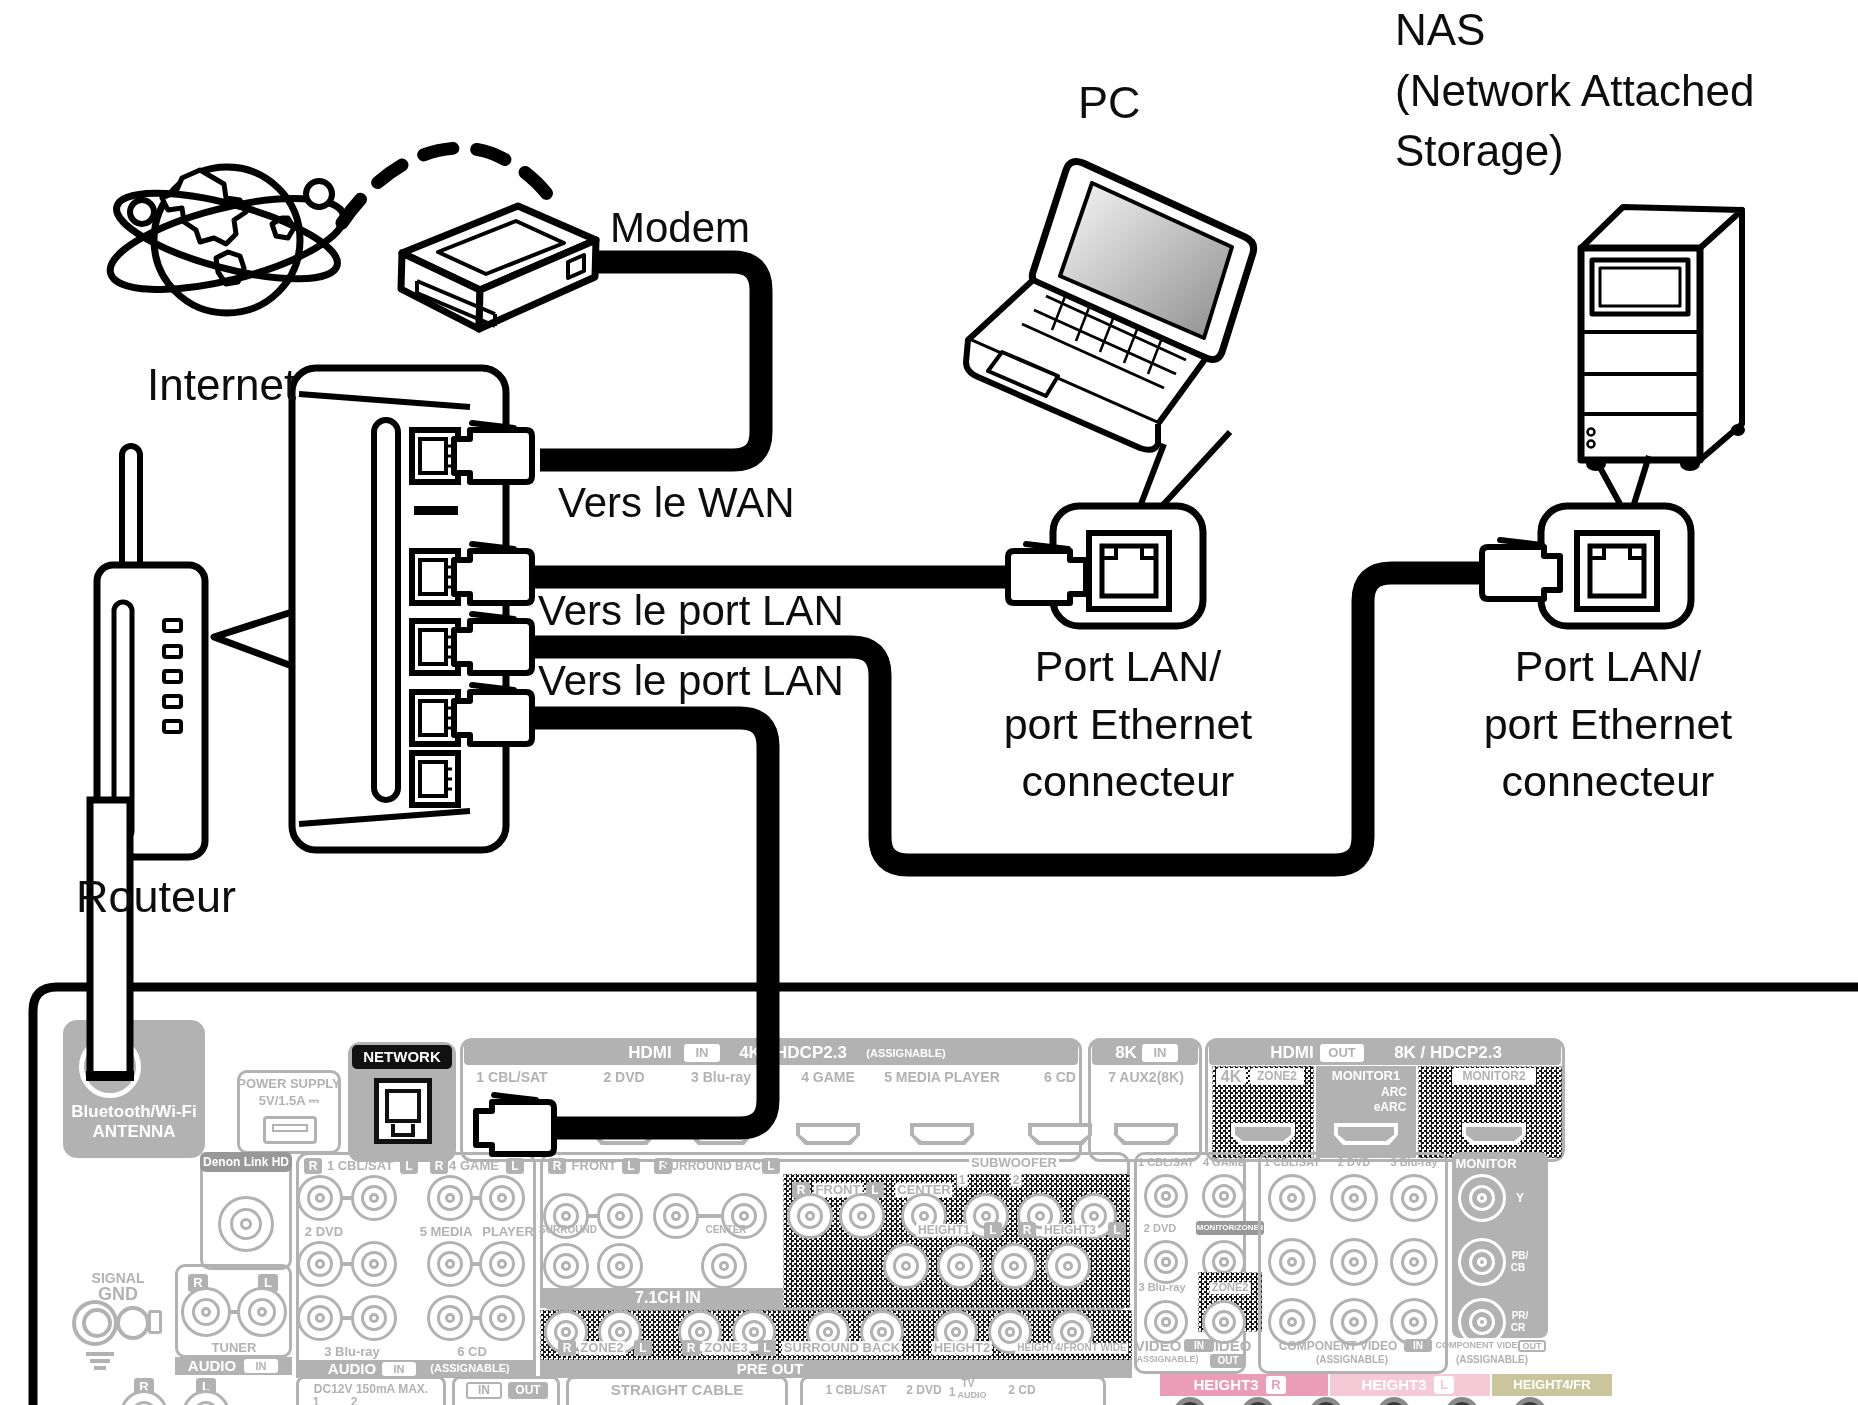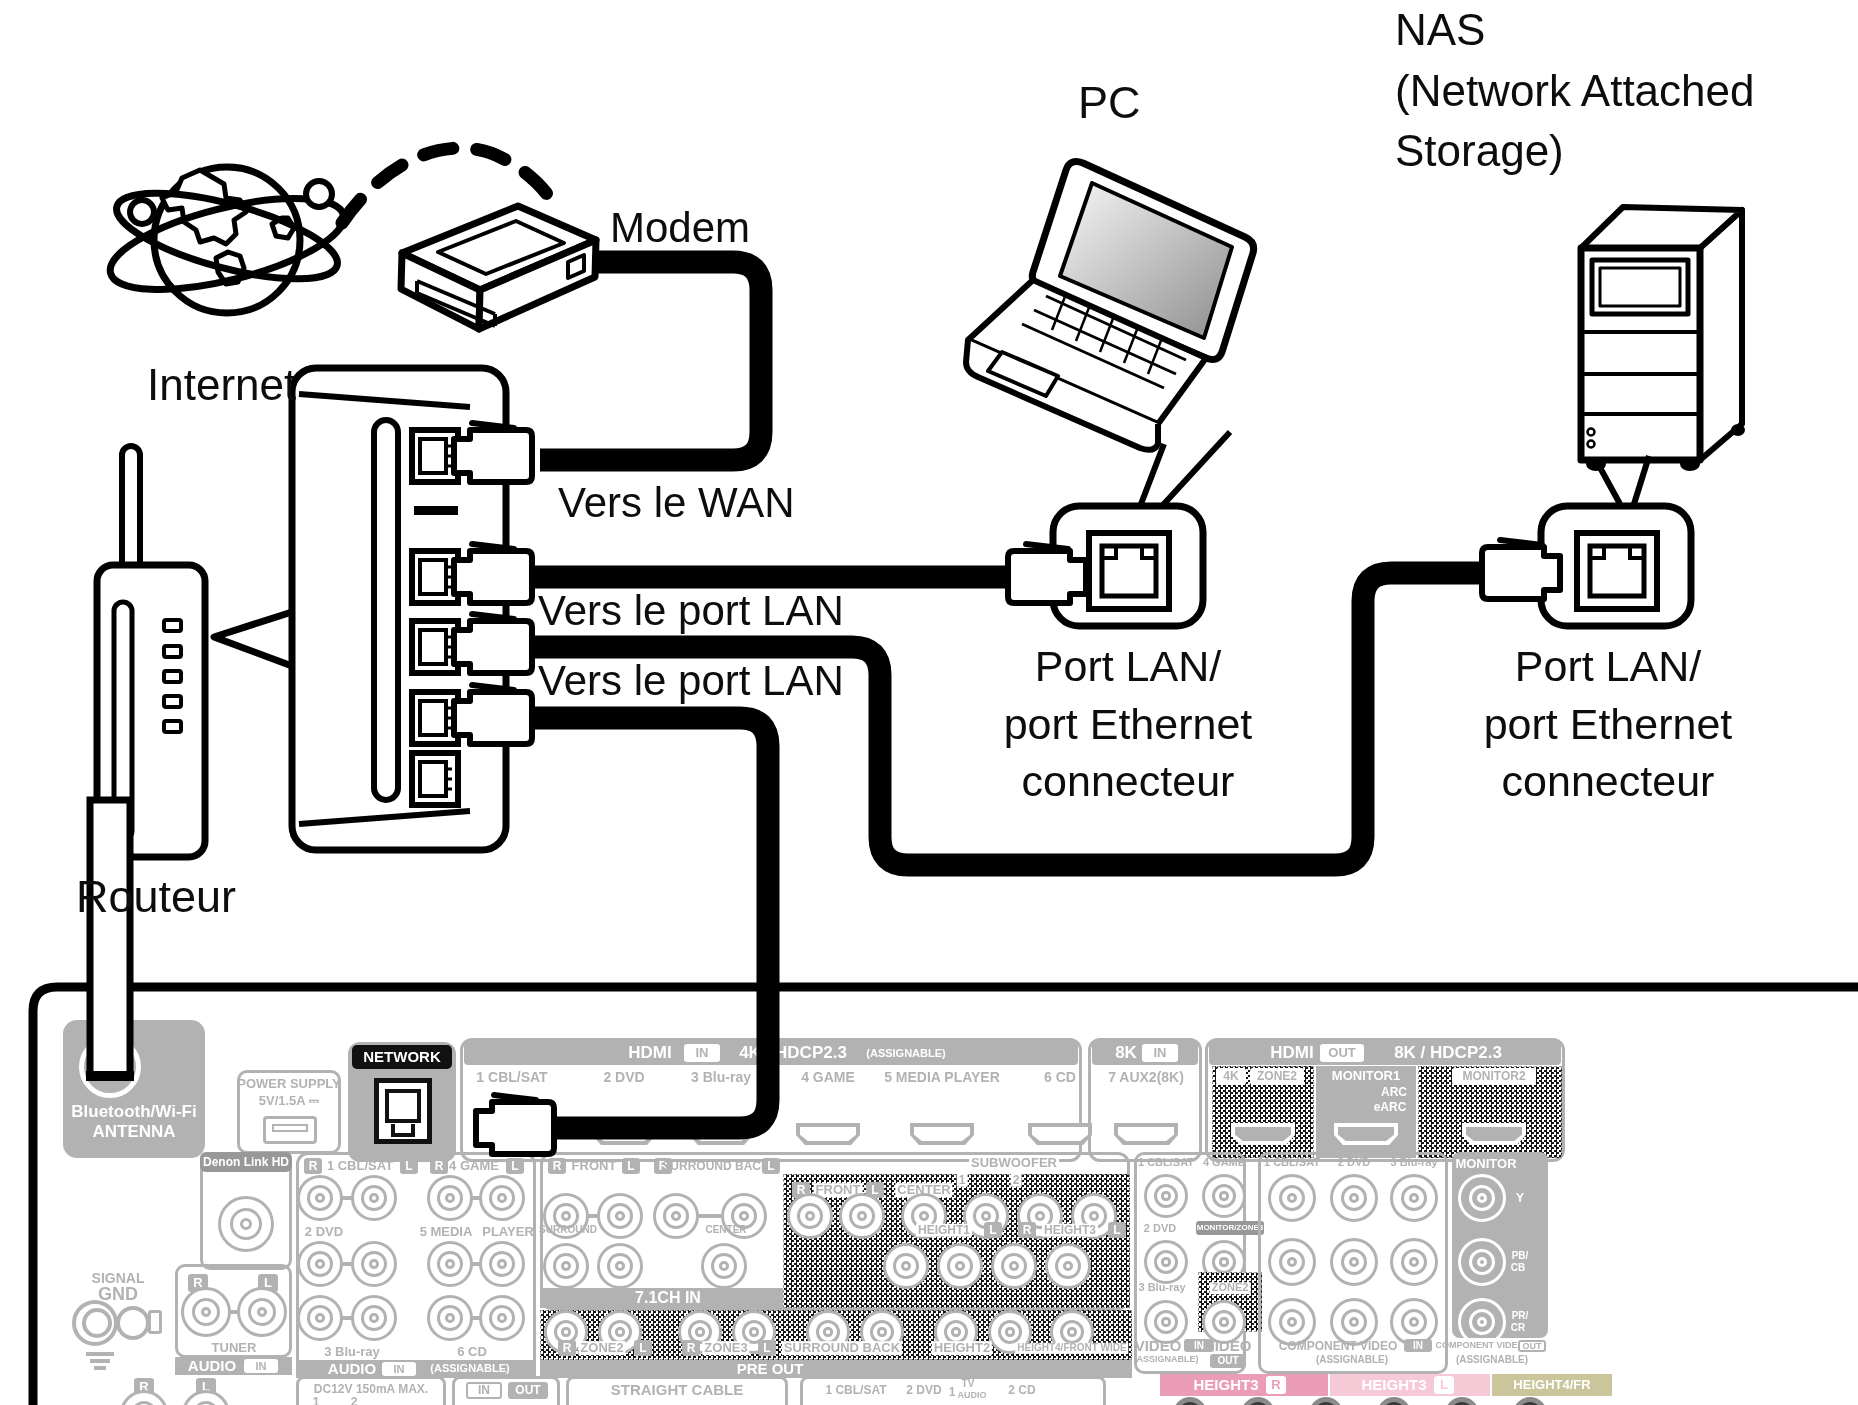--- a/index.html
+++ b/index.html
@@ -82,21 +82,21 @@
       <div class="pi" style="left: 1146px; top: 1077px; transform: translate(-50%, -50%); font-size: 14px; color: rgb(178, 178, 178); font-weight: bold; white-space: nowrap; background: transparent; padding: 0px; line-height: 1.05;">7 AUX2(8K)</div>
       <div class="pi" style="left: 1114px; top: 1123px; width: 64px; height: 22px; background: rgb(178, 178, 178); clip-path: polygon(0px 0px, 100% 0px, 100% 55%, 86% 100%, 14% 100%, 0px 55%);">
         <div class="pi" style="inset: 4px; background: rgb(255, 255, 255); clip-path: polygon(0px 0px, 100% 0px, 100% 55%, 86% 100%, 14% 100%, 0px 55%);"></div>
       </div>
       <div class="pi" style="left: 1205px; top: 1038px; width: 360px; height: 124px; border: 3px solid rgb(178, 178, 178); border-radius: 12px;"></div>
       <div class="pi" style="left: 1209px; top: 1041px; width: 352px; height: 24px; background: rgb(178, 178, 178); border-radius: 4px;"></div>
       <div class="pi" style="left: 1292px; top: 1053px; transform: translate(-50%, -50%); font-size: 17px; color: rgb(255, 255, 255); font-weight: bold; white-space: nowrap; background: transparent; padding: 0px; line-height: 1.05;">HDMI</div>
       <div class="pi" style="left: 1320px; top: 1044px; width: 44px; height: 18px; background: rgb(255, 255, 255); color: rgb(178, 178, 178); font-size: 13px; font-weight: bold; text-align: center; line-height: 18px; border-radius: 3px; border: none; white-space: nowrap;">OUT</div>
       <div class="pi" style="left: 1448px; top: 1053px; transform: translate(-50%, -50%); font-size: 17px; color: rgb(255, 255, 255); font-weight: bold; white-space: nowrap; background: transparent; padding: 0px; line-height: 1.05;">8K / HDCP2.3</div>
       <div class="pi dit-fill" style="left: 1212px; top: 1066px; width: 102px; height: 92px; border: 1px dashed rgb(154, 154, 154);"></div>
-      <div class="pi" style="left: 1216px; top: 1068px; width: 30px; height: 17px; background: rgb(255, 255, 255); color: rgb(178, 178, 178); font-size: 12px; font-weight: bold; text-align: center; line-height: 17px; border-radius: 3px; border: none; white-space: nowrap;">4K</div>
+      <div class="pi" style="left: 1216px; top: 1068px; width: 30px; height: 17px; background: rgb(255, 255, 255); color: rgb(178, 178, 178); font-size: 16px; font-weight: bold; text-align: center; line-height: 17px; border-radius: 3px; border: none; white-space: nowrap;">4K</div>
       <div class="pi" style="left: 1250px; top: 1068px; width: 54px; height: 17px; background: rgb(255, 255, 255); color: rgb(178, 178, 178); font-size: 12px; font-weight: bold; text-align: center; line-height: 17px; border-radius: 3px; border: none; white-space: nowrap;">ZONE2</div>
       <div class="pi" style="left: 1231px; top: 1123px; width: 64px; height: 22px; background: rgb(255, 255, 255); clip-path: polygon(0px 0px, 100% 0px, 100% 55%, 86% 100%, 14% 100%, 0px 55%);">
         <div class="pi" style="inset: 4px; background: rgb(178, 178, 178); clip-path: polygon(0px 0px, 100% 0px, 100% 55%, 86% 100%, 14% 100%, 0px 55%);"></div>
       </div>
       <div class="pi" style="left: 1316px; top: 1066px; width: 100px; height: 92px; background: rgb(178, 178, 178); border-radius: 0px;"></div>
       <div class="pi" style="left: 1366px; top: 1076px; transform: translate(-50%, -50%); font-size: 13px; color: rgb(255, 255, 255); font-weight: bold; white-space: nowrap; background: transparent; padding: 0px; line-height: 1.05;">MONITOR1</div>
       <div class="pi" style="left: 1394px; top: 1092px; transform: translate(-50%, -50%); font-size: 12px; color: rgb(255, 255, 255); font-weight: bold; white-space: nowrap; background: transparent; padding: 0px; line-height: 1.05;">ARC</div>
       <div class="pi" style="left: 1390px; top: 1107px; transform: translate(-50%, -50%); font-size: 12px; color: rgb(255, 255, 255); font-weight: bold; white-space: nowrap; background: transparent; padding: 0px; line-height: 1.05;">eARC</div>
       <div class="pi" style="left: 1334px; top: 1123px; width: 64px; height: 22px; background: rgb(255, 255, 255); clip-path: polygon(0px 0px, 100% 0px, 100% 55%, 86% 100%, 14% 100%, 0px 55%);">
         <div class="pi" style="inset: 4px; background: rgb(178, 178, 178); clip-path: polygon(0px 0px, 100% 0px, 100% 55%, 86% 100%, 14% 100%, 0px 55%);"></div>

